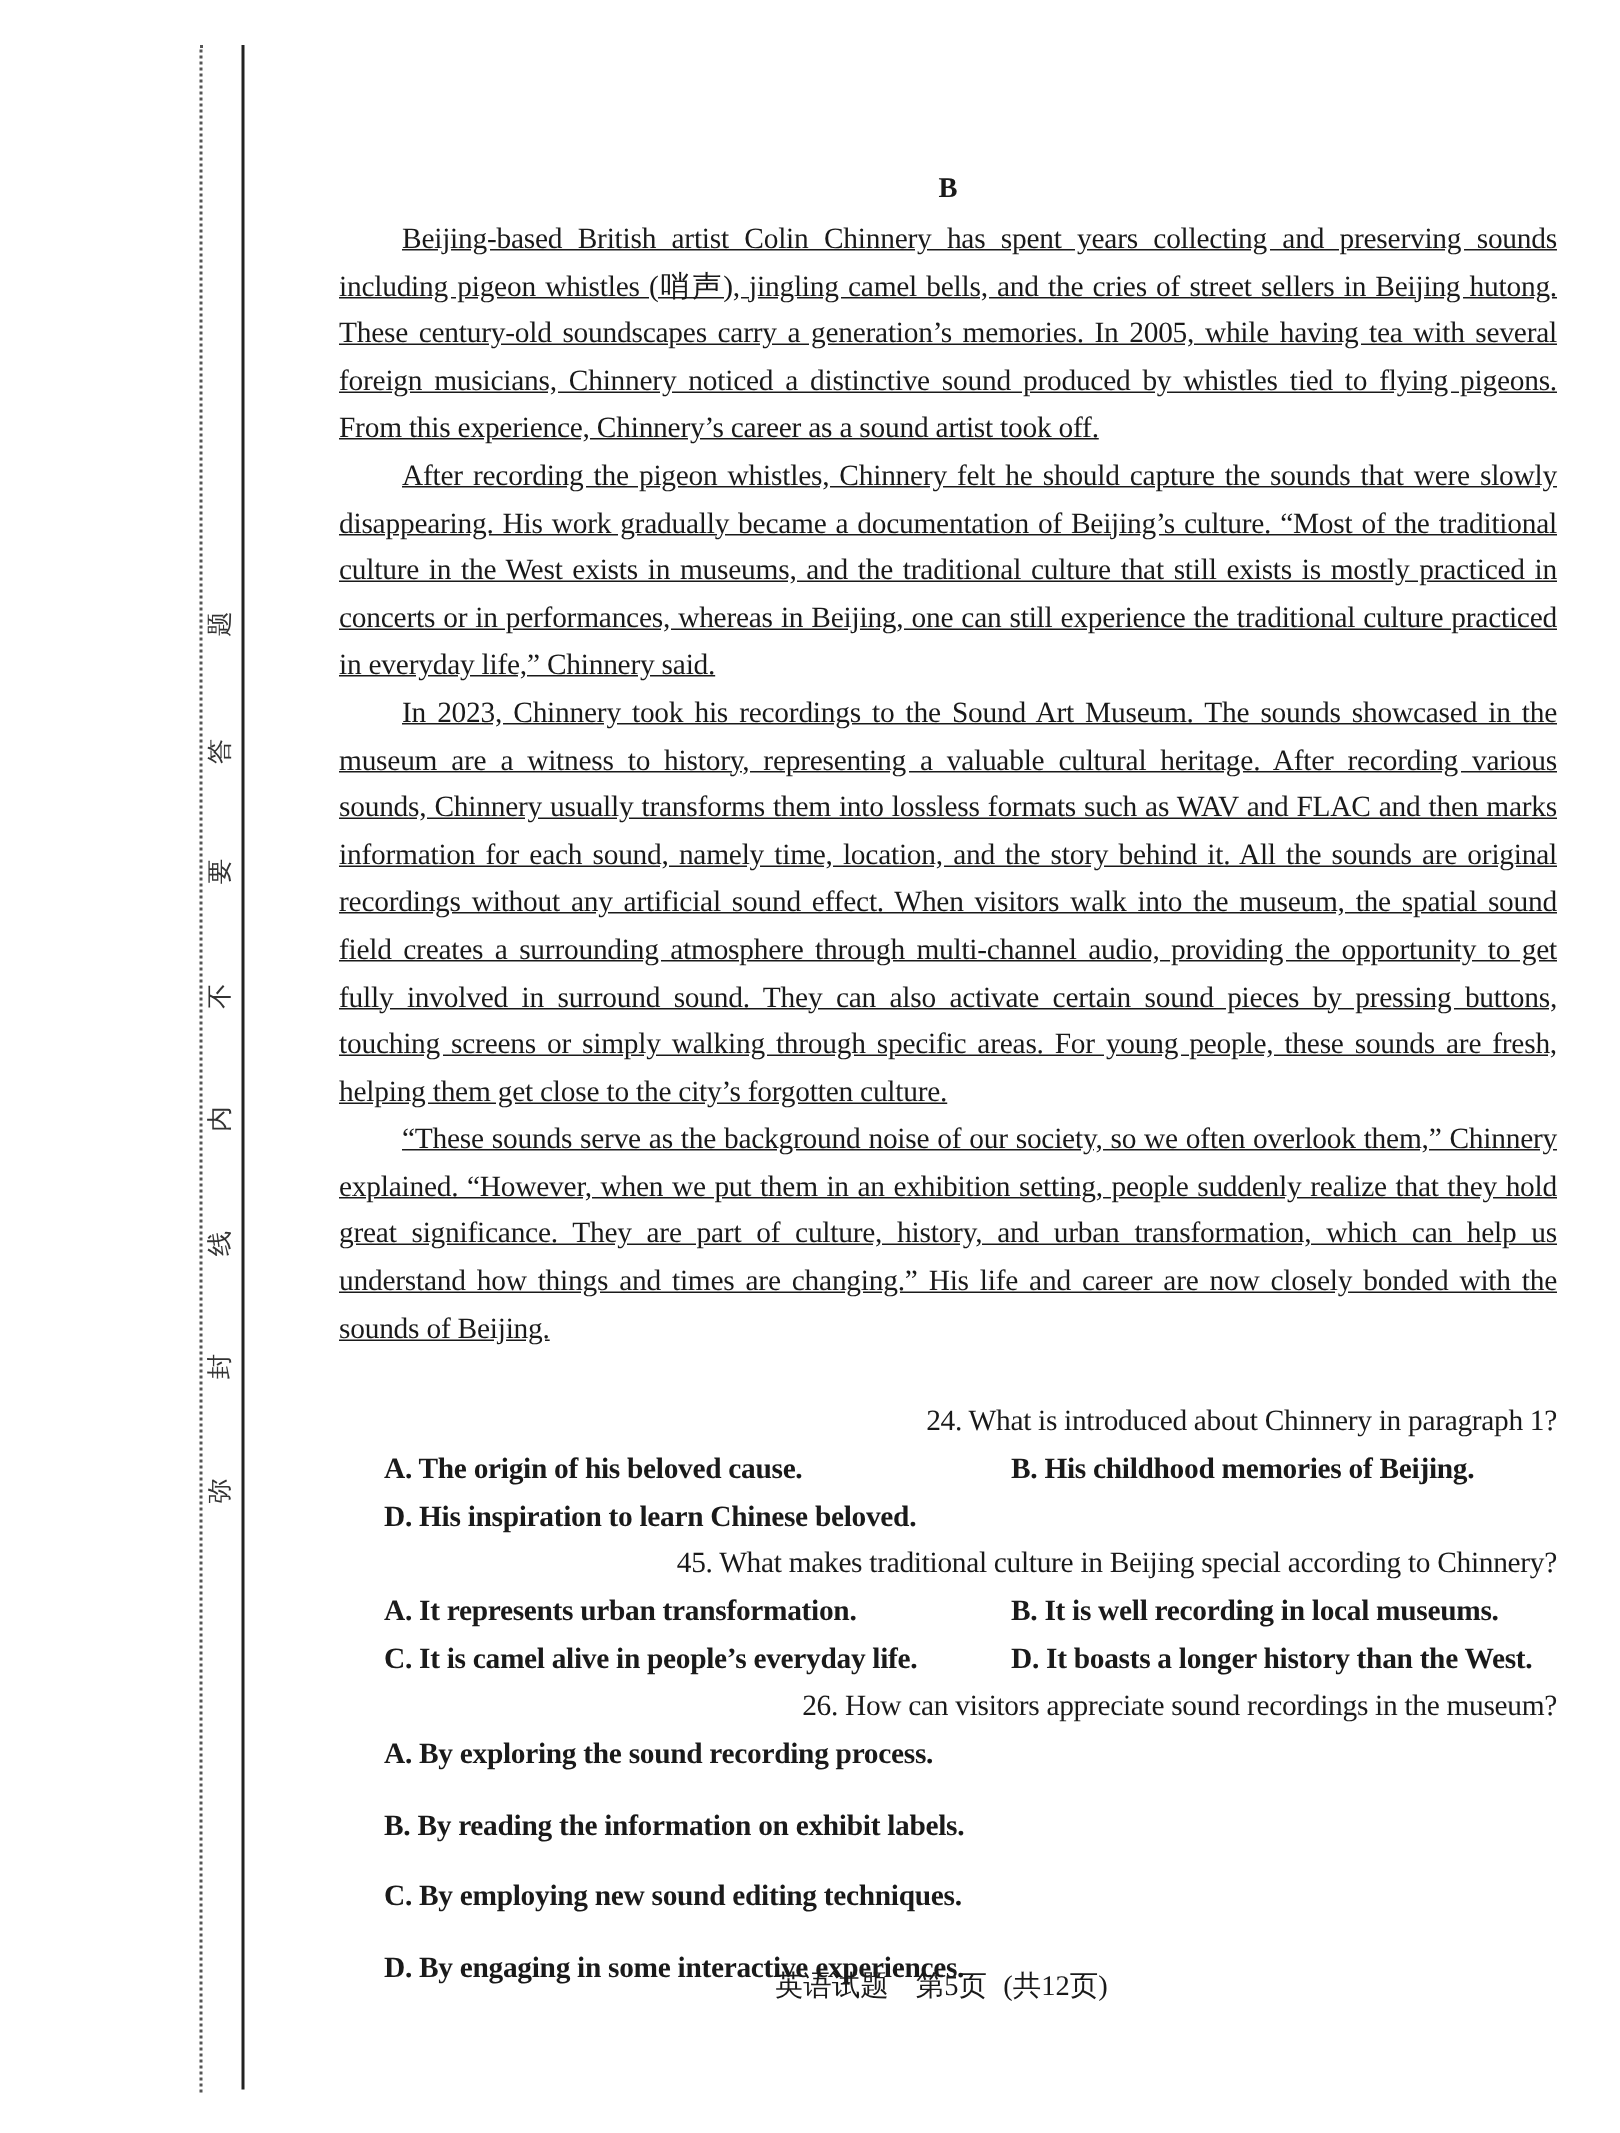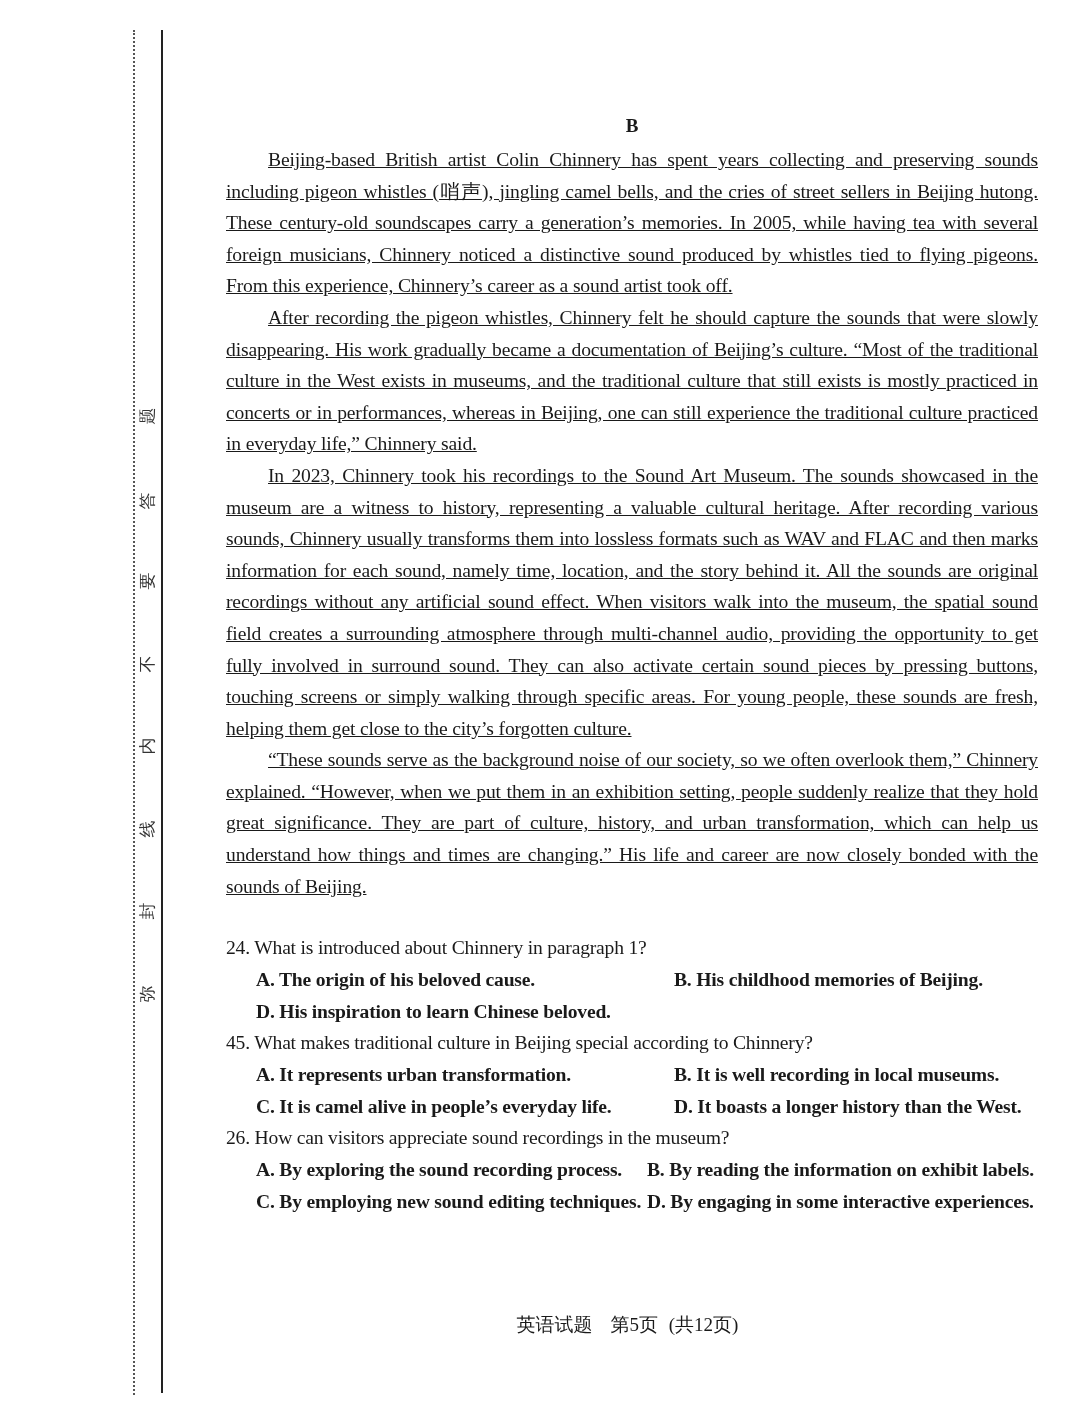--- a/index.html
+++ b/index.html
@@ -11,23 +11,23 @@
                   border-left: 2px solid #222; }
     .seal-char { position: absolute; left: 136px; width: 22px; text-align: center;
                  font-size: 17px; line-height: 22px; color: #333;
                  transform: rotate(-90deg); font-family: "DejaVu Sans", sans-serif; }
     .content { position: absolute; left: 226px; top: 112px; width: 812px; }
     .section-title { text-align: center; font-weight: bold; font-size: 19px; line-height: 28px;
                      margin: 0 0 4px 0; }
     .para { font-size: 19.6px; line-height: 31.6px; text-align: justify; text-indent: 42px;
             margin: 0; letter-spacing: -0.15px; text-decoration: underline; }
     .questions { margin-top: 30px; }
-    .q { font-size: 19.6px; line-height: 32px; margin: 0; letter-spacing: -0.2px; }
+    .q { font-size: 19.6px; line-height: 32px; margin: 0; letter-spacing: -0.2px; text-align: right; }
     .opts { display: grid; grid-template-columns: 418px 390px; padding-left: 30px; font-weight: bold; }
-    .opts.single { grid-template-columns: 1fr 1fr; }
+    .opts.single { grid-template-columns: 1fr; gap: 16px; }
     .opt { font-size: 19.6px; line-height: 31.5px; white-space: nowrap; letter-spacing: -0.2px; }
     .footer { position: absolute; left: 0; width: 1080px; top: 1311px; text-align: center;
               font-size: 19px; line-height: 28px; padding-left: 175px; box-sizing: border-box;
               word-spacing: 6px; }
     .footer span.sep { display: inline-block; width: 18px; }
   </style>
 </head>
 <body>
 
 <div class="dotted-line"></div>

